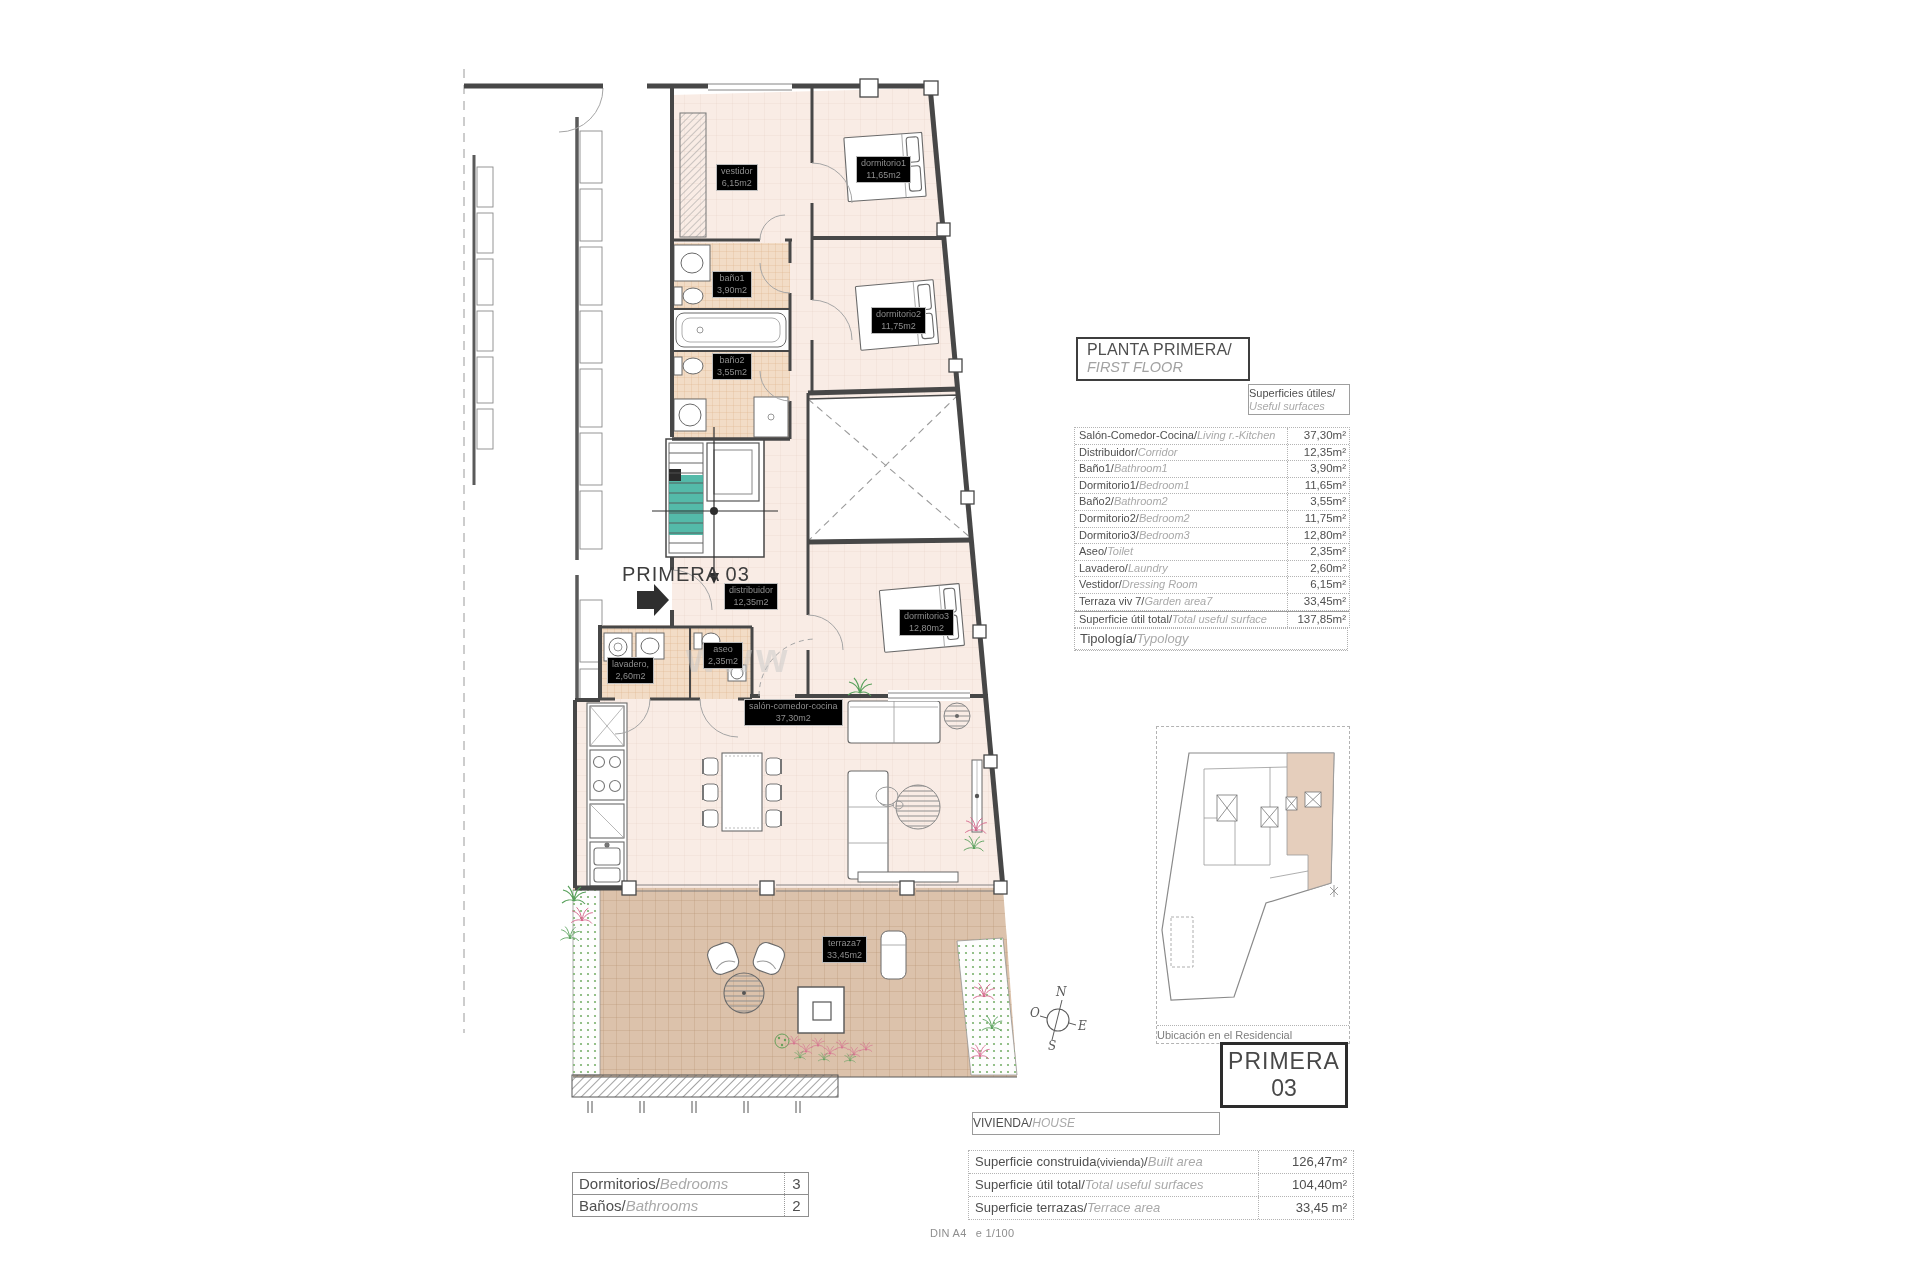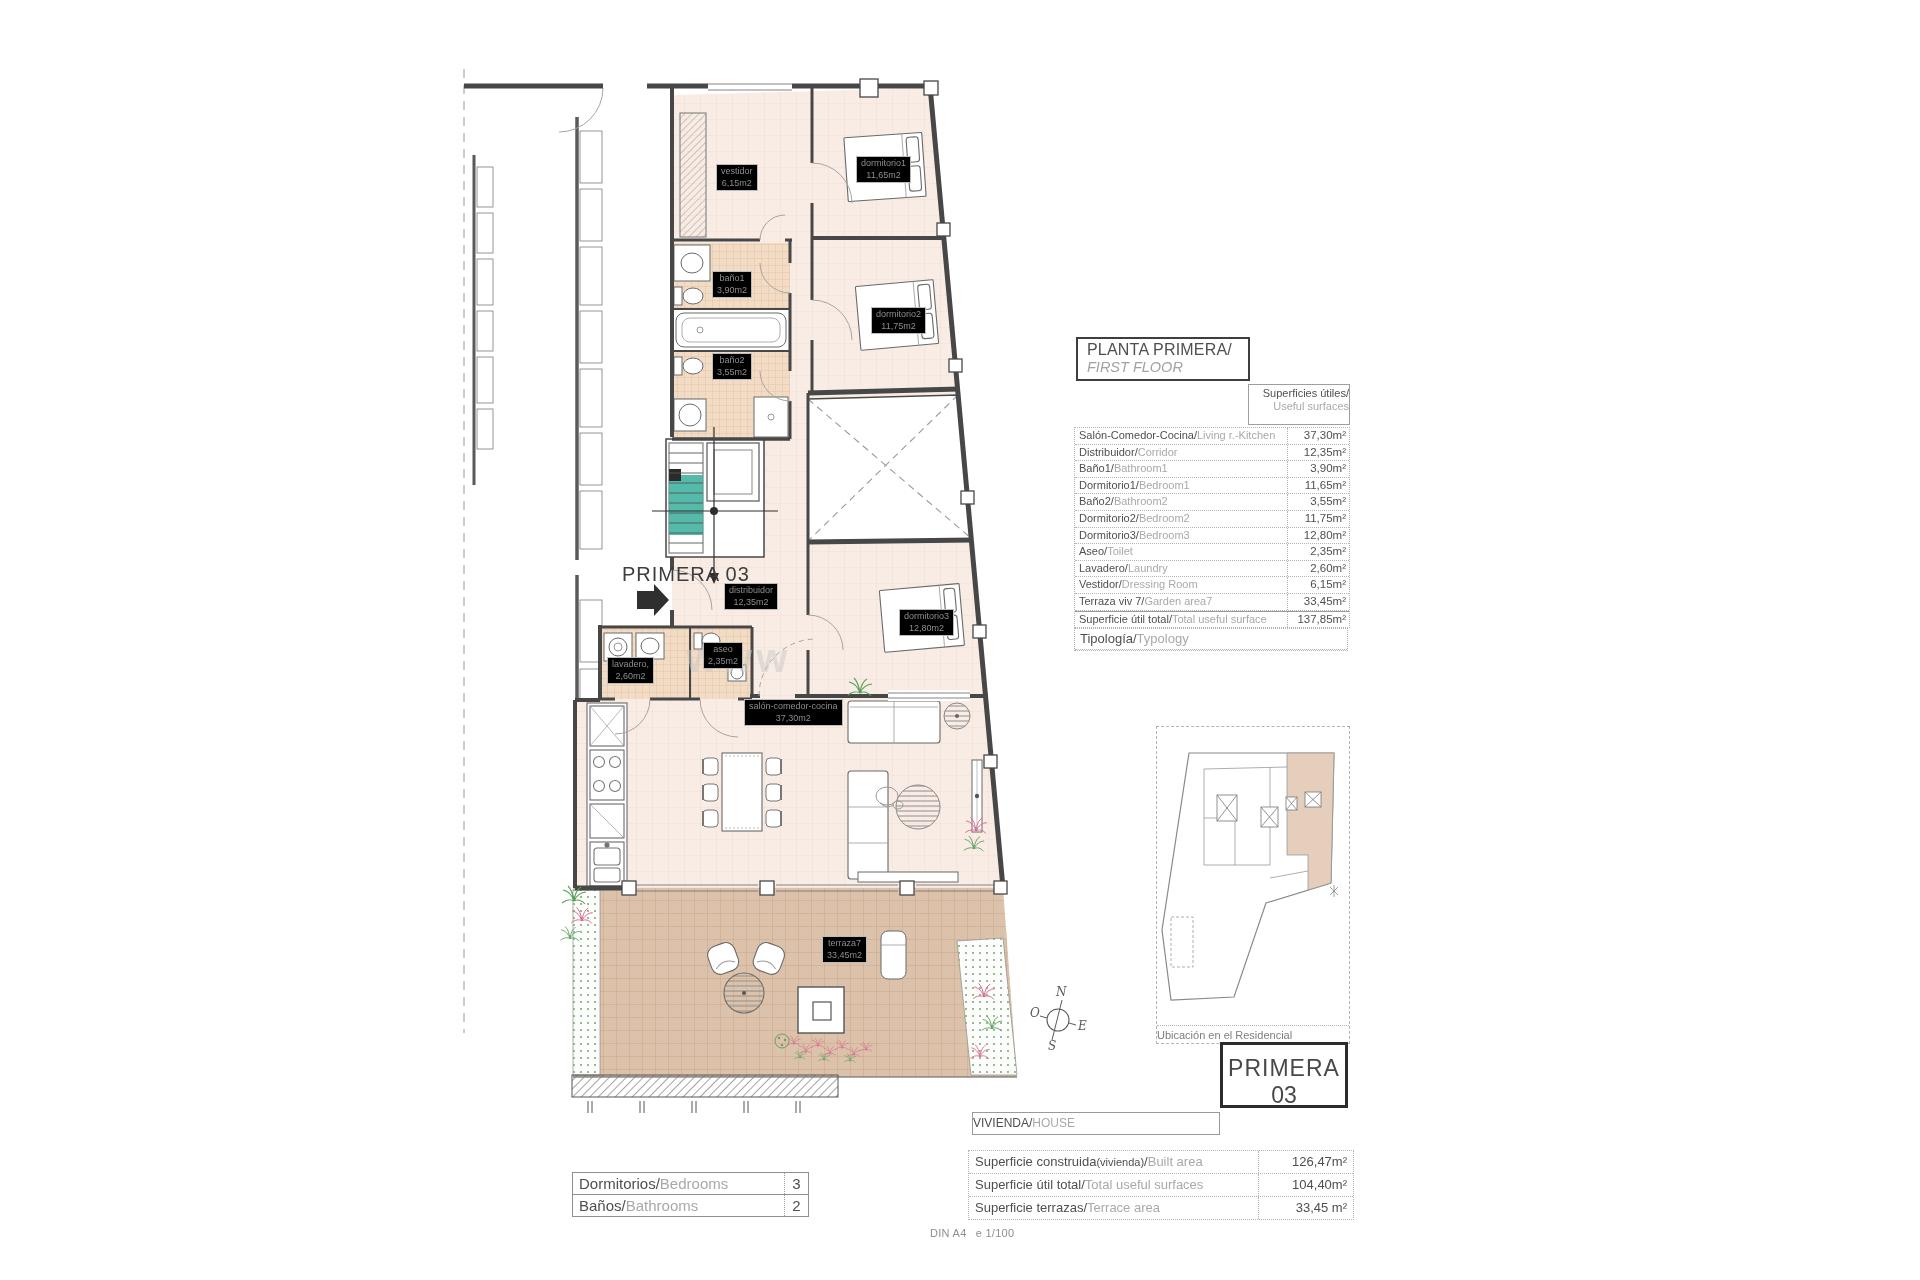--- a/index.html
+++ b/index.html
@@ -1,39 +1,39 @@
 <!DOCTYPE html>
 <html><head>
 <meta charset="utf-8">
 <style>
   html,body{margin:0;padding:0}
   body{width:1920px;height:1280px;background:#ffffff;position:relative;overflow:hidden;
        font-family:"Liberation Sans","DejaVu Sans",sans-serif;color:#4f4f4f}
   .abs{position:absolute}
   .es{color:#4f4f4f}
-  .en{color:#a9a9a9}
+  .en{font-style:italic;color:#a9a9a9}
   .sub{font-size:11px}
 
   
   .rlabel{position:absolute;background:#000000;border:1px solid #bcbcbc;color:#8d8d8d;
           font-size:9px;line-height:1.3;text-align:center;padding:1px 4px;white-space:nowrap;z-index:5}
 
   
   #callout{position:absolute;left:622px;top:563px;font-size:20px;color:#3d3d3d;letter-spacing:1px;z-index:6}
   #watermark{position:absolute;left:686px;top:636px;font-size:40px;font-weight:bold;color:#c9c9c9;
              opacity:.5;letter-spacing:4px;z-index:4}
 
   
   #titlebox{position:absolute;left:1076px;top:337px;width:174px;height:44px;border:2px solid #3e3e3e;
             box-sizing:border-box;padding:2px 0 0 9px;background:#fff}
   #titlebox .t1{font-size:16px;letter-spacing:.2px}
   #titlebox .t2{font-size:14.5px;font-style:italic;color:#a2a2a2}
 
   #surfbox{position:absolute;left:1248px;top:384px;width:100px;border:1px solid #9e9e9e;background:#fff;
-           text-align:right;font-size:11px;line-height:13px;padding:2px 0 11px}
+           text-align:left;font-size:11px;line-height:13px;padding:2px 0 1px}
 
   
   #srf-table{position:absolute;left:1074px;top:427px;width:274px;border:1px dotted #b4b4b4;background:#fff}
   .srow{display:flex;height:15.6px;line-height:15.6px;border-bottom:1px dotted #b4b4b4;font-size:11px;white-space:nowrap}
   .srow:last-child{border-bottom:none}
   .srow.total{border-top:1px solid #9b9b9b}
   .srow .lbl{flex:1;padding-left:4px;overflow:hidden}
   .srow .val{width:58px;border-left:1px dotted #b4b4b4;text-align:right;padding-right:3px;font-size:11.5px}
 
   
@@ -42,21 +42,21 @@
   .tp-body{padding:3px 6px 6px 5px;font-size:13px;line-height:17.5px}
 
   
   #locbox{position:absolute;left:1156px;top:726px;width:194px;height:318px;border:1px dashed #b3b3b3;box-sizing:border-box}
   #loccaption{position:absolute;left:0;bottom:2px;width:100%;text-align:left;font-size:11px;color:#7e7e7e;
               border-top:1px dotted #b3b3b3;padding-top:3px}
 
   
   #unitbox{position:absolute;left:1220px;top:1042px;width:128px;height:66px;border:3px solid #2c2c2c;
            box-sizing:border-box;text-align:center;color:#484848;background:#fff}
-  #unitbox .u1{font-size:23px;line-height:28px;margin-top:9px;letter-spacing:1px}
+  #unitbox .u1{font-size:23px;line-height:28px;margin-top:2px;letter-spacing:1px}
   #unitbox .u2{font-size:23px;line-height:26px}
 
   #vivbox{position:absolute;left:972px;top:1112px;width:248px;height:23px;border:1px solid #9a9a9a;
           box-sizing:border-box;line-height:21px;padding-left:0;font-size:12px;background:#fff;white-space:nowrap}
 
   
   #hs-table{position:absolute;left:968px;top:1150px;width:384px;border:1px dotted #b4b4b4;background:#fff}
   .hrow{display:flex;height:22px;line-height:22px;border-bottom:1px dotted #b4b4b4;font-size:13px;white-space:nowrap}
   .hrow:last-child{border-bottom:none}
   .hrow .lbl{flex:1;padding-left:6px}

